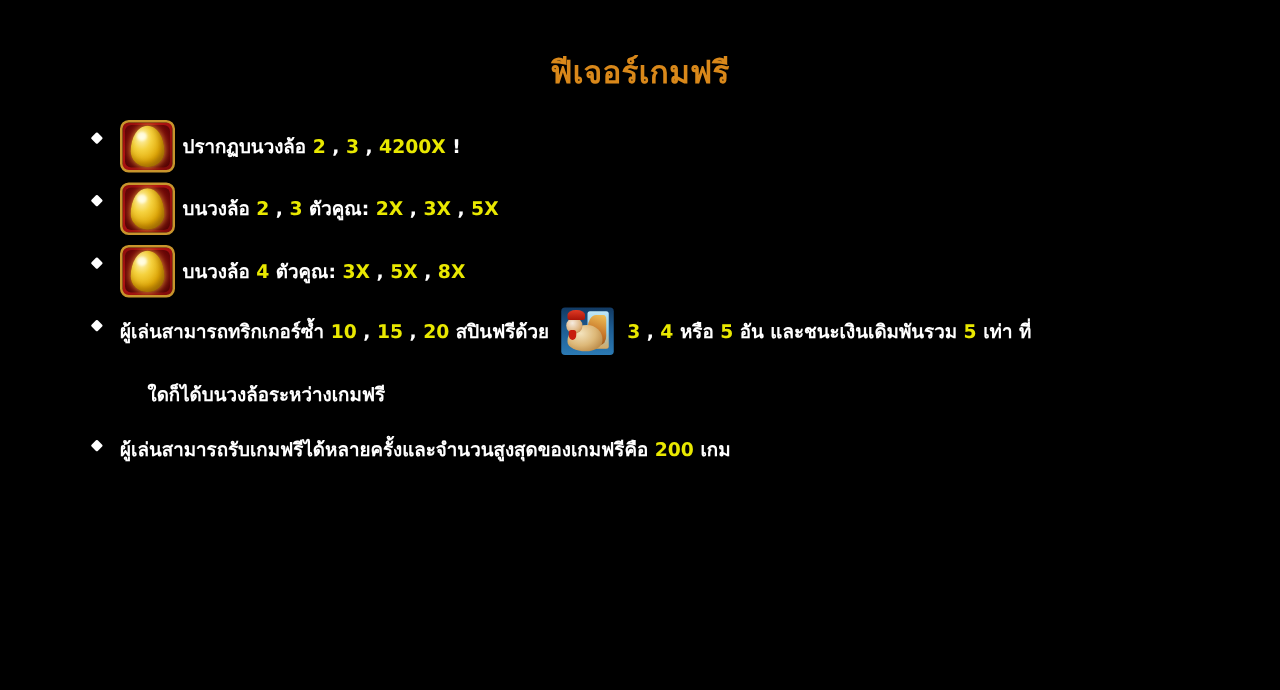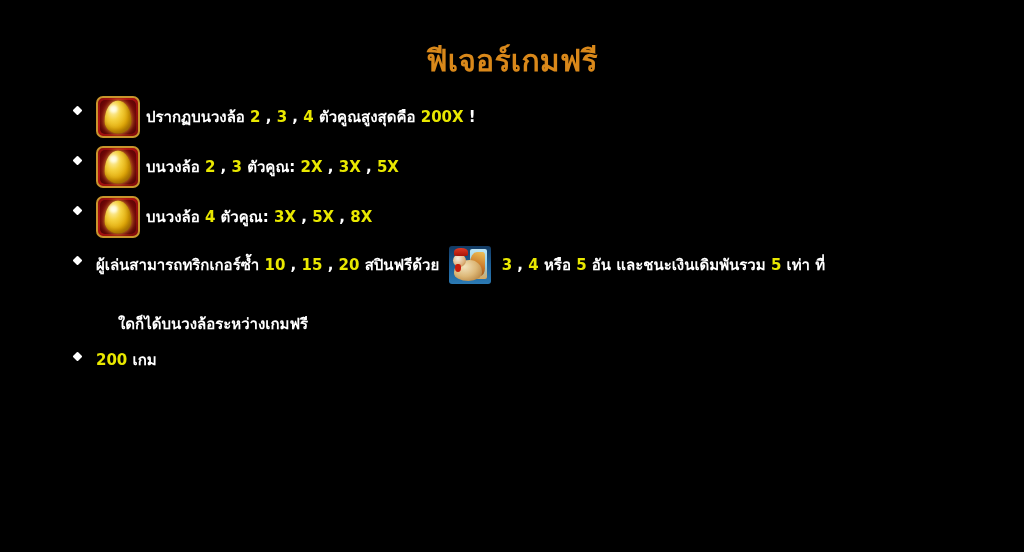--- a/index.html
+++ b/index.html
@@ -13,21 +13,21 @@
     color:#ffffff;
   }
 
   #page { position:relative; width:1024px; height:552px; background:#000; }
 
   
   .title {
     position:absolute;
     top:44px; left:0; width:1024px;
     text-align:center;
-    font-size:30px;
+    font-size:25px;
     font-weight:bold;
     color:#d9881a;
     letter-spacing:0.3px;
     line-height:1.1;
   }
 
   
   .list {
     position:absolute;
     top:96px; left:70px;
@@ -49,21 +49,21 @@
   .line {
     display:flex;
     align-items:center;
     flex-wrap:nowrap;
     min-height:36px;
     font-size:15px;
     font-weight:bold;
     line-height:1.35;
     white-space:pre;
   }
-  .line.wrap2 { margin-top:14px; padding-left:22px;align-items:flex-end; }
+  .line.wrap2 { margin-top:14px; padding-left:22px; }
 
   .t-white { color:#ffffff; }
   .t-yellow { color:#e9e800; }
 
   
   .egg-icon {
     position:relative;
     flex:0 0 auto;
     width:44px; height:42px;
     margin-right:6px;
@@ -157,34 +157,34 @@
 </head>
 <body>
 
 <div id="page">
 
   <div class="title">ฟีเจอร์เกมฟรี</div>
 
   <div class="list">
       <div class="row">
         <span class="bullet"></span>
-        <div class="line"><div class="egg-icon"><div class="egg"></div></div><span class="t-white">ปรากฏบนวงล้อ </span><span class="t-yellow">2</span><span class="t-white"> , </span><span class="t-yellow">3</span><span class="t-white"> , </span><span class="t-yellow">4</span><span class="t-white"> ตัวคูณสูงสุดคือ </span><span class="t-yellow">200X</span><span class="t-white"> !</span></div>
+        <div class="line"><div class="egg-icon"><div class="egg"></div></div><span class="t-white">ปรากฏบนวงล้อ </span><span class="t-yellow">2</span><span class="t-white"> , </span><span class="t-yellow">3</span><span class="t-white"> , </span><span class="t-yellow">4</span><span class="t-yellow">200X</span><span class="t-white"> !</span></div>
       </div>
       <div class="row">
         <span class="bullet"></span>
         <div class="line"><div class="egg-icon"><div class="egg"></div></div><span class="t-white">บนวงล้อ </span><span class="t-yellow">2</span><span class="t-white"> , </span><span class="t-yellow">3</span><span class="t-white"> ตัวคูณ: </span><span class="t-yellow">2X</span><span class="t-white"> , </span><span class="t-yellow">3X</span><span class="t-white"> , </span><span class="t-yellow">5X</span></div>
       </div>
       <div class="row">
         <span class="bullet"></span>
         <div class="line"><div class="egg-icon"><div class="egg"></div></div><span class="t-white">บนวงล้อ </span><span class="t-yellow">4</span><span class="t-white"> ตัวคูณ: </span><span class="t-yellow">3X</span><span class="t-white"> , </span><span class="t-yellow">5X</span><span class="t-white"> , </span><span class="t-yellow">8X</span></div>
       </div>
       <div class="row">
         <span class="bullet"></span>
         <div class="line"><span class="t-white">ผู้เล่นสามารถทริกเกอร์ซ้ำ </span><span class="t-yellow">10</span><span class="t-white"> , </span><span class="t-yellow">15</span><span class="t-white"> , </span><span class="t-yellow">20</span><span class="t-white"> สปินฟรีด้วย </span><span class="rooster-icon"><span class="sky"></span><span class="tail"></span><span class="body"></span><span class="head"></span><span class="comb"></span><span class="wattle"></span></span><span class="t-white"> </span><span class="t-yellow">3</span><span class="t-white"> , </span><span class="t-yellow">4</span><span class="t-white"> หรือ </span><span class="t-yellow">5</span><span class="t-white"> อัน และชนะเงินเดิมพันรวม </span><span class="t-yellow">5</span><span class="t-white"> เท่า ที่</span></div>
         <div class="line wrap2"><span class="t-white">ใดก็ได้บนวงล้อระหว่างเกมฟรี</span></div>
       </div>
       <div class="row">
         <span class="bullet"></span>
-        <div class="line"><span class="t-yellow">200</span><span class="t-white"> เกม</span></div>
+        <div class="line"><span class="t-white">ผู้เล่นสามารถรับเกมฟรีได้หลายครั้งและจำนวนสูงสุดของเกมฟรีคือ </span><span class="t-yellow">200</span><span class="t-white"> เกม</span></div>
       </div>
     </div>
 
 </div>
 
 </body></html>

